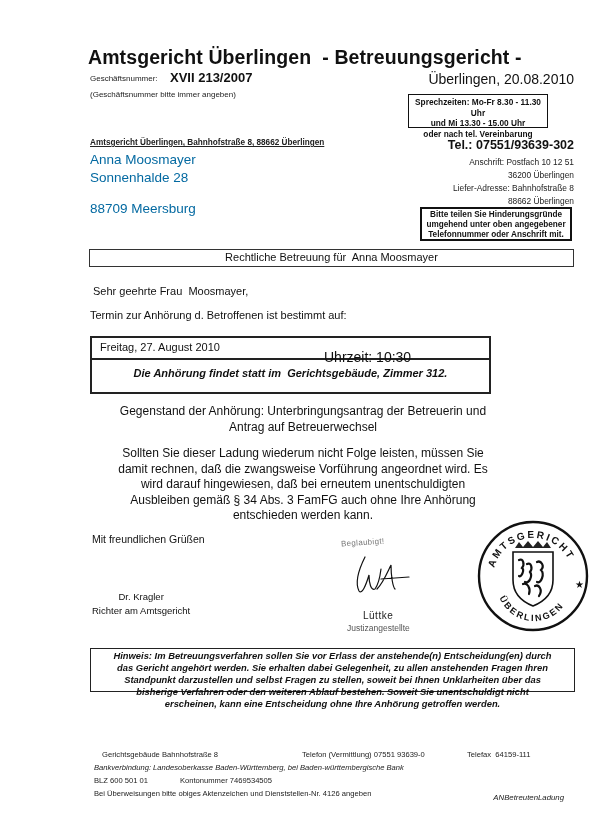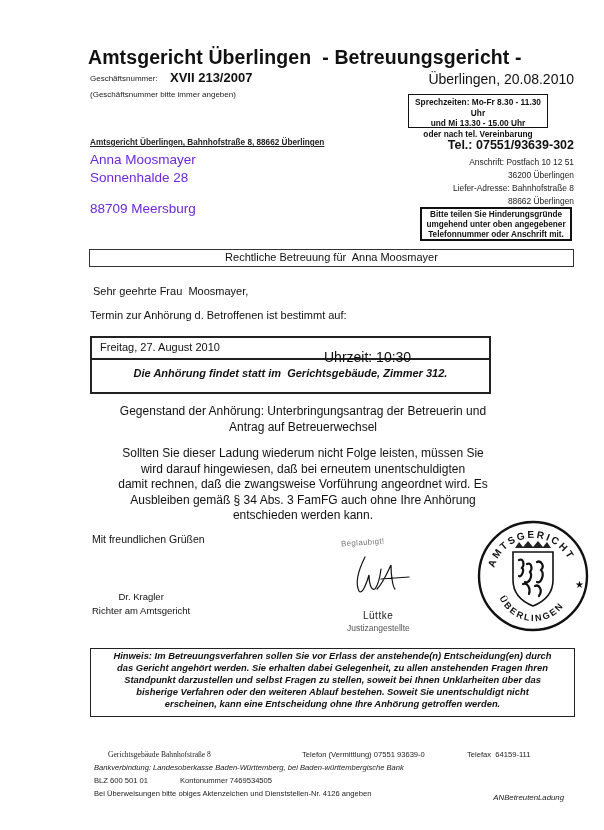--- a/index.html
+++ b/index.html
@@ -14,21 +14,21 @@
   .gsn-hint { left: 90px; top: 90px; font-size: 8px; color: #222; }
   .date { right: 30px; top: 71px; font-size: 14px; }
   .hours-box {
     left: 408px; top: 94px; width: 140px; height: 34px;
     border: 1.5px solid #111; font-size: 8.3px; font-weight: bold; line-height: 10.5px;
     padding: 2px 3px; box-sizing: border-box;
   }
   .sender-line {
     left: 90px; top: 138px; font-size: 8.2px; font-weight: bold; text-decoration: underline; color: #222;
   }
-  .recipient { left: 90px; font-size: 13.5px; color: #6d28d9; }
+  .recipient { left: 90px; font-size: 13.5px; color: #0369a1; }
   .tel { right: 30px; top: 138px; font-size: 12.5px; font-weight: bold; }
   .addr-line { right: 30px; font-size: 8.4px; color: #222; text-align: right; }
   .hinder-box {
     left: 420px; top: 207px; width: 152px; height: 34px;
     border: 2px solid #111; font-size: 8.2px; font-weight: bold; line-height: 10px;
     padding: 1px 3px; box-sizing: border-box;
   }
   .subject-box {
     left: 89px; top: 249px; width: 485px; height: 18px;
     border: 1.2px solid #333; font-size: 11px; padding: 1px 4px; box-sizing: border-box; white-space: pre;
@@ -42,21 +42,21 @@
   .appt-row1 { height: 20px; border-bottom: 2px solid #222; position: relative; font-size: 11px; }
   .appt-date { position: absolute; left: 8px; top: 3px; }
   .appt-time { position: absolute; left: 232px; top: 11px; font-size: 14px; }
   .appt-row2 { font-size: 11px; font-weight: bold; font-style: italic; padding: 7px 8px; white-space: pre; }
   .para { left: 93px; font-size: 12px; line-height: 15.6px; width: 420px; }
   .closing { left: 92px; top: 533px; font-size: 10.5px; }
   .signer { left: 92px; top: 590px; font-size: 9.5px; line-height: 14px; }
   .sig-area { left: 335px; top: 535px; width: 100px; height: 105px; }
   .stamp { left: 475px; top: 518px; width: 115px; height: 115px; }
   .notice-box {
-    left: 90px; top: 648px; width: 485px; height: 69px;
+    left: 90px; top: 648px; width: 485px; height: 44px;
     border: 1.5px solid #222; box-sizing: border-box;
     font-size: 9.4px; font-weight: bold; font-style: italic; line-height: 12px; padding: 1px 3px;
   }
   .footer { font-size: 7.6px; color: #222; white-space: pre; }
   .doc-id { right: 40px; top: 793px; font-size: 7.8px; font-style: italic; color: #222; }
 </style>
 </head>
 <body>
 
 <div class="abs title">Amtsgericht Überlingen  - Betreuungsgericht -</div>
@@ -100,22 +100,22 @@
   </div>
   <div class="appt-row2">Die Anhörung findet statt im  Gerichtsgebäude, Zimmer 312.</div>
 </div>
 
 <div class="abs para" style="top:404px">
   <div>Gegenstand der Anhörung: Unterbringungsantrag der Betreuerin und</div>
   <div>Antrag auf Betreuerwechsel</div>
 </div>
 <div class="abs para" style="top:446px">
   <div>Sollten Sie dieser Ladung wiederum nicht Folge leisten, müssen Sie</div>
+  <div>damit rechnen, daß die zwangsweise Vorführung angeordnet wird. Es</div>
   <div>wird darauf hingewiesen, daß bei erneutem unentschuldigten</div>
-  <div>damit rechnen, daß die zwangsweise Vorführung angeordnet wird. Es</div>
   <div>Ausbleiben gemäß § 34 Abs. 3 FamFG auch ohne Ihre Anhörung</div>
   <div>entschieden werden kann.</div>
 </div>
 
 <div class="abs closing">Mit freundlichen Grüßen</div>
 <div class="abs signer">
   <div>Dr. Kragler</div>
   <div>Richter am Amtsgericht</div>
 </div>
 
@@ -149,20 +149,20 @@
 </div>
 
 <div class="abs notice-box">
   <div>Hinweis: Im Betreuungsverfahren sollen Sie vor Erlass der anstehende(n) Entscheidung(en) durch</div>
   <div>das Gericht angehört werden. Sie erhalten dabei Gelegenheit, zu allen anstehenden Fragen Ihren</div>
   <div>Standpunkt darzustellen und selbst Fragen zu stellen, soweit bei Ihnen Unklarheiten über das</div>
   <div>bisherige Verfahren oder den weiteren Ablauf bestehen. Soweit Sie unentschuldigt nicht</div>
   <div>erscheinen, kann eine Entscheidung ohne Ihre Anhörung getroffen werden.</div>
 </div>
 
-<div class="abs footer" style="left:108px; top:750px;font-family:Liberation Serif, serif;">Gerichtsgebäude Bahnhofstraße 8</div>
+<div class="abs footer" style="left:102px; top:750px;">Gerichtsgebäude Bahnhofstraße 8</div>
 <div class="abs footer" style="left:302px; top:750px;">Telefon (Vermittlung) 07551 93639-0</div>
 <div class="abs footer" style="left:467px; top:750px;">Telefax  64159-111</div>
 <div class="abs footer" style="left:94px; top:763px;font-style:italic;">Bankverbindung: Landesoberkasse Baden-Württemberg, bei Baden-württembergische Bank</div>
 <div class="abs footer" style="left:94px; top:776px;">BLZ 600 501 01</div>
 <div class="abs footer" style="left:180px; top:776px;">Kontonummer 7469534505</div>
 <div class="abs footer" style="left:94px; top:789px;">Bei Überweisungen bitte obiges Aktenzeichen und Dienststellen-Nr. 4126 angeben</div>
 <div class="abs doc-id">ANBetreutenLadung</div>
 
 </body></html>

